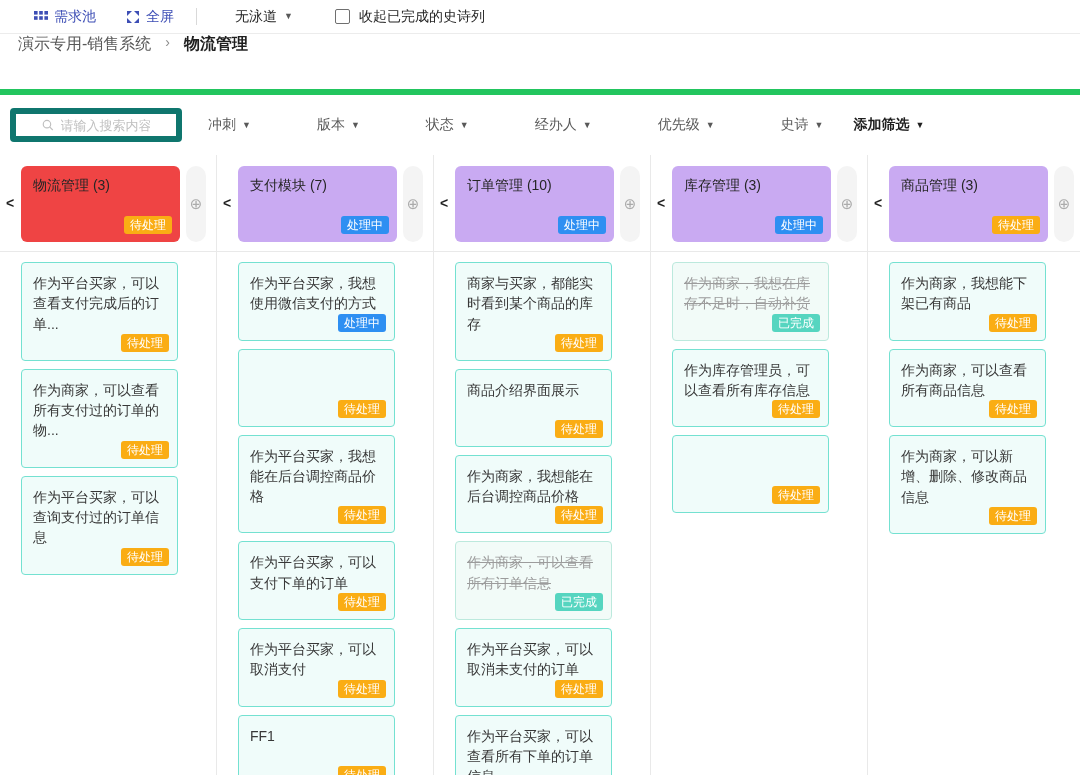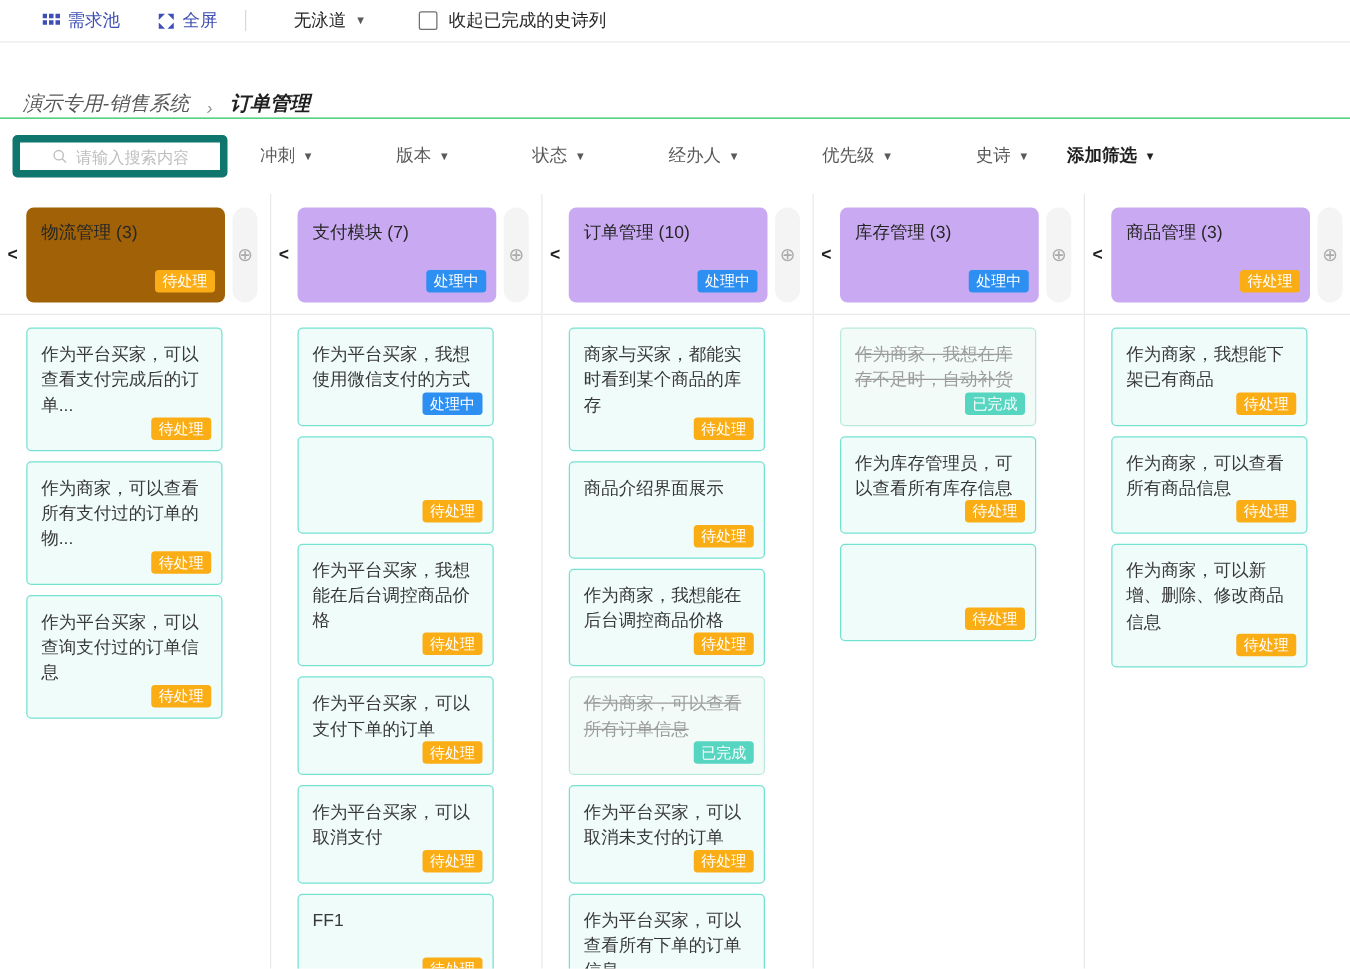--- a/index.html
+++ b/index.html
@@ -12,21 +12,21 @@
   .tool-link + .tool-link { margin-left:30px; }
   .tool-link svg { display:block; }
   .vdivider { width:1px; height:17px; background:#d9d9d9; margin:0 20px 0 22px; }
   .swimlane { display:flex; align-items:center; gap:7px; font-size:14px; color:#262626; margin:0 0 0 18px; cursor:pointer; }
   .caret { font-size:9px; color:#595959; line-height:1; }
   .collapse-group { display:flex; align-items:center; gap:9px; margin-left:42px; cursor:pointer; }
   .checkbox { width:15px; height:15px; border:1px solid #6f6f6f; border-radius:2px; background:#fff; }
   .collapse-label { font-size:14px; color:#262626; }
 
   
-  .breadcrumb { height:61px; display:flex; align-items:flex-end; padding-left:18px; border-bottom:1px solid #22c55e;font-style:italic; }
+  .breadcrumb { height:61px; display:flex; align-items:flex-start; padding-left:18px; border-bottom:6px solid #22c55e; }
   .bc-project { font-size:16px; color:#595959; cursor:pointer; }
   .bc-sep { font-size:14px; color:#8c8c8c; margin:0 14px; }
   .bc-page { font-size:16px; font-weight:bold; color:#1f1f1f; }
 
   
   .filterbar { height:60px; display:flex; align-items:center; padding-left:10px; }
   .searchbox { width:172px; height:34px; border:6px solid #0f766e; border-radius:4px; display:flex; align-items:center; padding:0 26px; gap:7px; background:#fff; }
   .searchbox input { border:none; outline:none; width:100%; font-size:13px; color:#262626;
     font-family:"Liberation Sans","DejaVu Sans",sans-serif; }
   .searchbox input::placeholder { color:#bfbfbf; }
@@ -91,21 +91,21 @@
   </div>
   <div class="collapse-group">
     <span class="checkbox"></span>
     <span class="collapse-label">收起已完成的史诗列</span>
   </div>
 </div>
 
 <div class="breadcrumb">
   <span class="bc-project">演示专用-销售系统</span>
   <span class="bc-sep">›</span>
-  <span class="bc-page">订单管理</span>
+  <span class="bc-page">物流管理</span>
 </div>
 
 <div class="filterbar">
   <div class="searchbox">
     <svg width="14" height="14" viewBox="0 0 14 14">
       <circle cx="6" cy="6" r="4.5" fill="none" stroke="#bfbfbf" stroke-width="1.4"></circle>
       <line x1="9.5" y1="9.5" x2="13" y2="13" stroke="#bfbfbf" stroke-width="1.4"></line>
     </svg>
     <input placeholder="请输入搜索内容" style="">
   </div>
@@ -138,21 +138,21 @@
   <div class="add-filter">
     <span>添加筛选</span>
     <span class="caret">▼</span>
   </div>
 </div>
 
 <div class="board">
     <div class="col">
       <div class="col-header">
         <span class="chev">&lt;</span>
-        <div class="epic-card" style="background: #a16207;">
+        <div class="epic-card" style="background: #ef4444;">
           <div class="epic-title">物流管理 (3)</div>
           <span class="badge todo">待处理</span>
         </div>
         <div class="plus-strip">
           <span>⊕</span>
         </div>
       </div>
       <div class="cards">
         <div class="card">
           <div class="card-text">作为平台买家，可以查看支付完成后的订单...</div>

